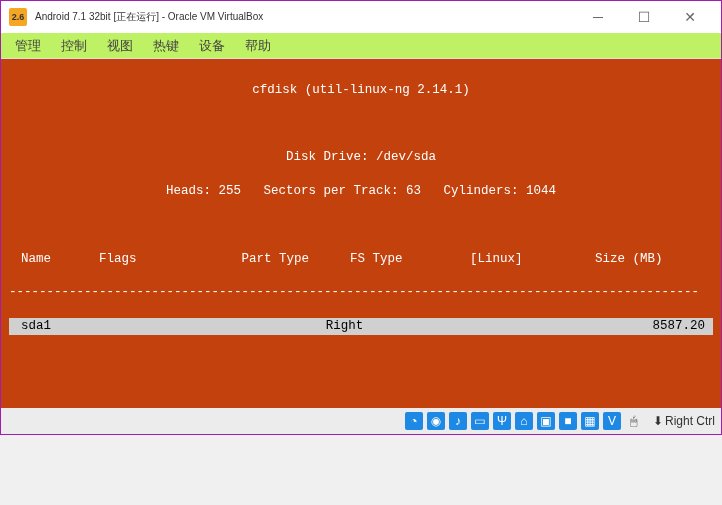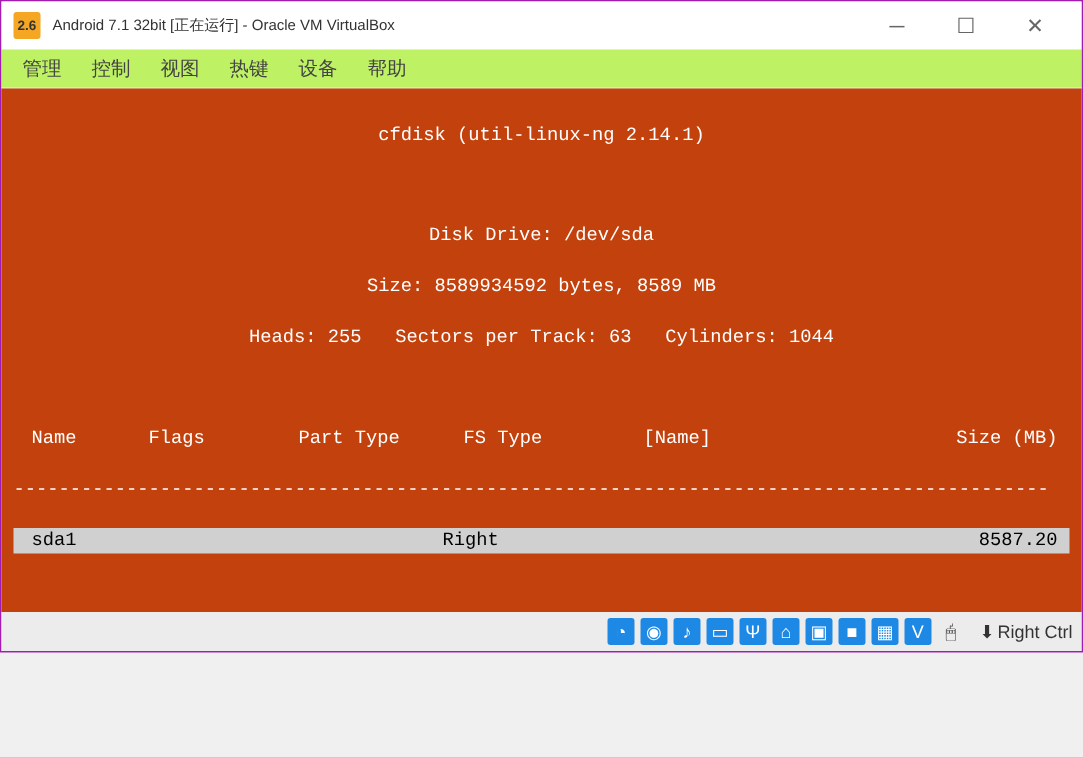--- a/index.html
+++ b/index.html
@@ -12,24 +12,24 @@
   .menubar { height: 26px; display: flex; align-items: center; padding: 0 4px; background: #bef264; border-bottom: 1px solid #e0e0e0; }
   .menu-item { padding: 2px 10px; font-size: 13px; color: #444; cursor: pointer; }
   .terminal { flex: 1; background: #c2410c; color: #fff; font-family: "Courier New", monospace; font-size: 12.5px; line-height: 1.35; padding: 6px 8px; overflow: hidden; white-space: pre; }
   .center { text-align: center; }
   .hdr-row { display: flex; }
   .hr { color: #fff; overflow: hidden; }
   .hl { background: #d0d0d0; color: #000; gap: 48px; }
   .part-row { display: flex; }
   .col-name  { width: 90px; padding-left: 12px; }
   .col-flags { width: 100px; font-family: Liberation Mono, monospace; }
-  .col-ptype { width: 110px; }
-  .col-fstype{ width: 120px; }
+  .col-ptype { width: 110px; text-align: right; }
+  .col-fstype{ width: 120px; margin-left: 41px; }
   .col-label { width: 125px; }
-  .col-size  { flex: 1; text-align: right; padding-right: 8px; }
+  .col-size  { flex: 1; padding-right: 8px; }
   .statusbar { height: 26px; background: #ececec; display: flex; align-items: center; padding: 0 6px; }
   .tray { display: flex; gap: 4px; margin-left: auto; align-items: center; }
   .tray-icon { width: 18px; height: 18px; display: flex; align-items: center; justify-content: center; font-size: 12px; }
   .tray-icon.blue { background: #1e88e5; color: #fff; border-radius: 2px; }
   .host-key { font-size: 12px; color: #333; margin-left: 6px; display: flex; align-items: center; gap: 2px; }
 </style>
 </head>
 <body>
 
 <div class="window">
@@ -48,24 +48,23 @@
     <div class="menu-item">视图</div>
     <div class="menu-item">热键</div>
     <div class="menu-item">设备</div>
     <div class="menu-item">帮助</div>
   </div>
 
   <div class="terminal">
 <div class="center">cfdisk (util-linux-ng 2.14.1)</div>
 <div class="center"> </div>
 <div class="center">Disk Drive: /dev/sda</div>
-<div class="center">Size: 8589934592 bytes, 8589 MB</div>
 <div class="center">Heads: 255   Sectors per Track: 63   Cylinders: 1044</div>
 <div> </div>
-<div class="hdr-row"><span class="col-name">Name</span><span class="col-flags">Flags</span><span class="col-ptype">Part Type</span><span class="col-fstype">FS Type</span><span class="col-label">[Name]</span><span class="col-size">Size (MB)</span></div>
+<div class="hdr-row"><span class="col-name">Name</span><span class="col-flags">Flags</span><span class="col-ptype">Part Type</span><span class="col-fstype">FS Type</span><span class="col-label">[Linux]</span><span class="col-size">Size (MB)</span></div>
 <div class="hr">--------------------------------------------------------------------------------------------</div>
 <div class="part-row hl"><span class="col-name">sda1</span><span class="col-flags"></span><span class="col-fstype">Right</span><span class="col-label"></span><span class="col-size">8587.20</span></div>
 <div> </div>
 <div> </div>
 <div> </div>
 
 
 
 
 

